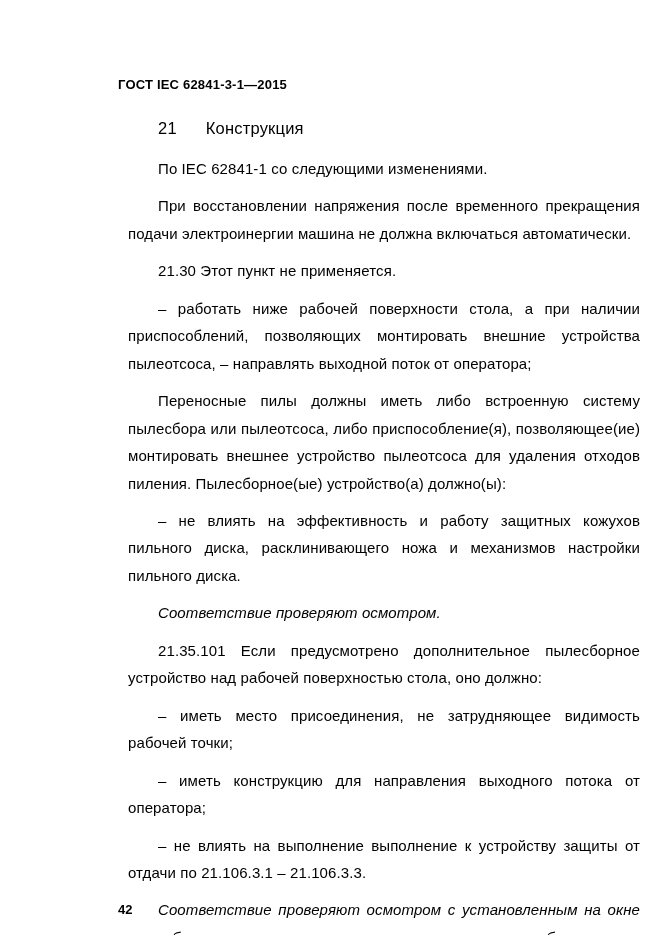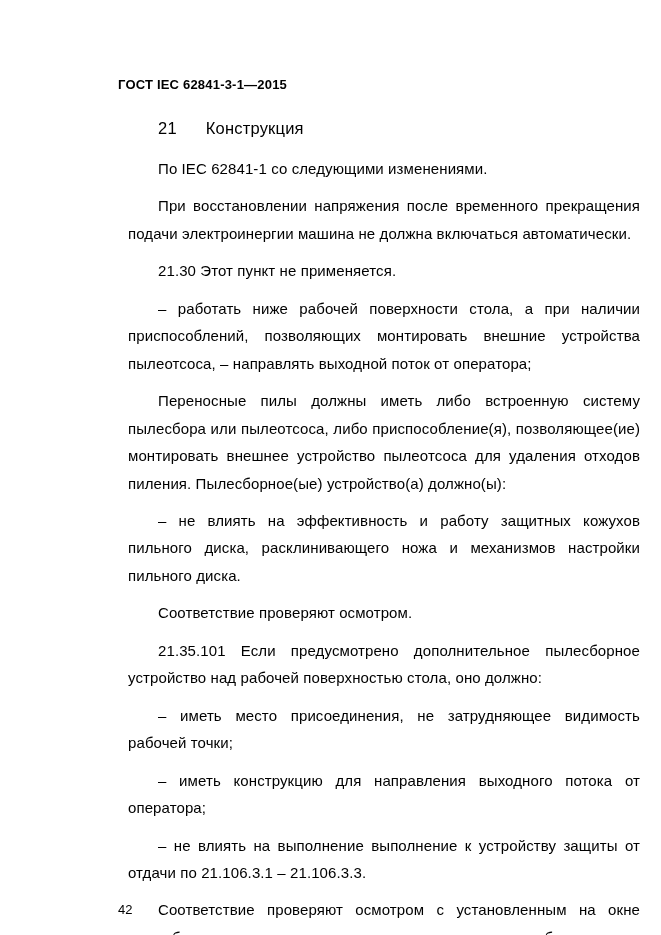--- a/index.html
+++ b/index.html
@@ -40,28 +40,28 @@
     width: 532px;
     font-size: 15px;
     line-height: 27.45px;
     letter-spacing: 0.1px;
   }
   .para {
     text-indent: 30px;
     text-align: justify;
     text-align-last: left;
   }
-  .para.italic { }
+  .para.italic { font-style: italic; }
   .para.normal { font-style: normal; }
   .page-number {
     position: absolute;
     left: 78px;
     top: 862px;
     font-size: 13px;
-    font-weight: 400;
+    font-weight: 700;
     text-align: right;
   }
 </style>
 </head>
 <body>
 
 <div class="page">
 
   <div class="running-header">ГОСТ IEC 62841-3-1—2015</div>
 

